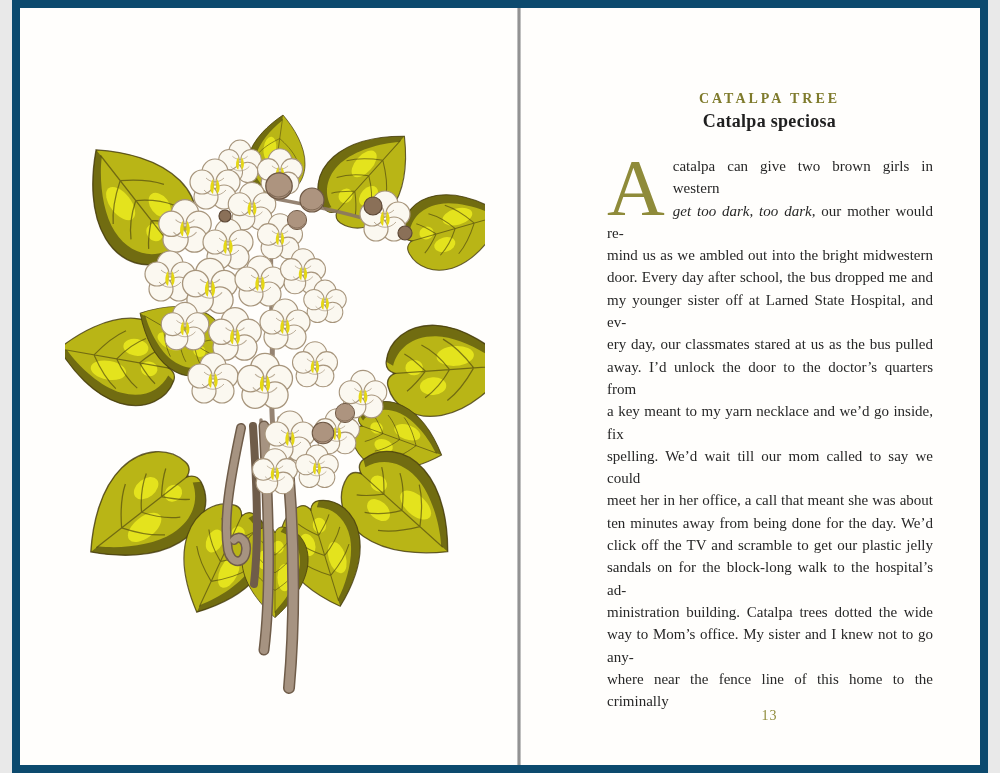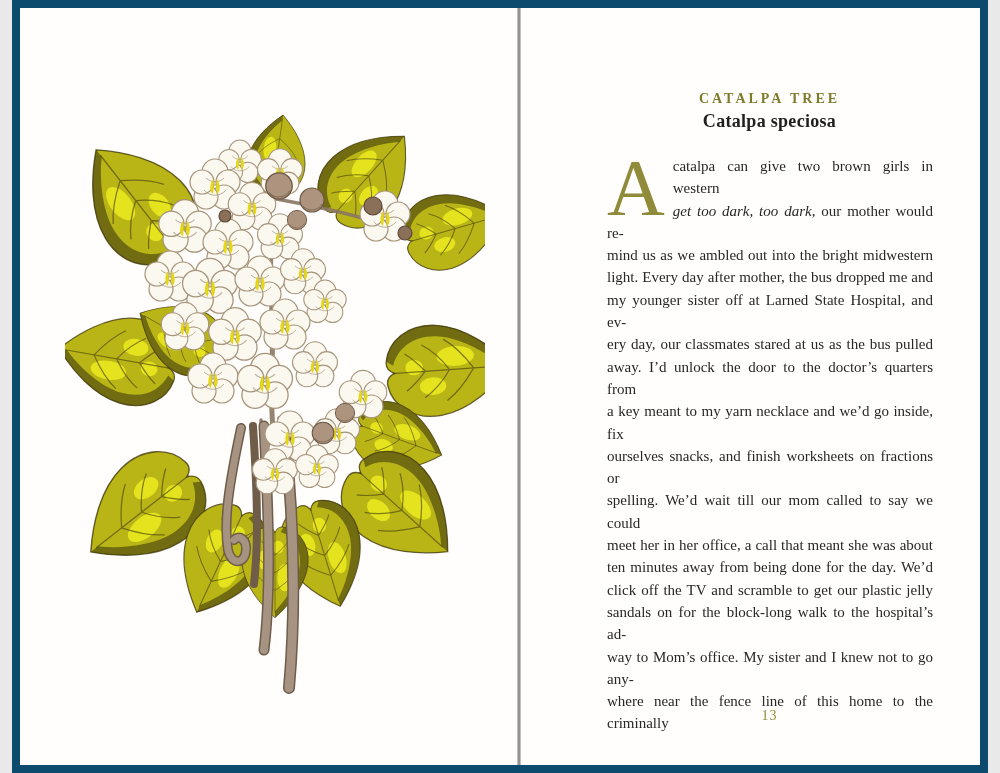--- a/index.html
+++ b/index.html
@@ -193,30 +193,30 @@
   <div class="page page-right">
     <div class="chapter-title">CATALPA TREE</div>
     <div class="chapter-subtitle">Catalpa speciosa</div>
 
     <div class="body-text">
       <span class="drop-cap">A</span>
 
     <div class="body-line"><span>catalpa can give two brown girls in western</span></div>
         <div class="body-line"><span class="it">get too dark, too dark</span><span>, our mother would re-</span></div>
         <div class="body-line"><span>mind us as we ambled out into the bright midwestern</span></div>
-        <div class="body-line"><span>light. Every day after mother, the bus dropped me and</span></div>
+        <div class="body-line"><span>door. Every day after school, the bus dropped me and</span></div>
         <div class="body-line"><span>my younger sister off at Larned State Hospital, and ev-</span></div>
         <div class="body-line"><span>ery day, our classmates stared at us as the bus pulled</span></div>
         <div class="body-line"><span>away. I’d unlock the door to the doctor’s quarters from</span></div>
         <div class="body-line"><span>a key meant to my yarn necklace and we’d go inside, fix</span></div>
-        <div class="body-line"><span>ourselves snacks, and finish worksheets on fractions or</span></div>
         <div class="body-line"><span>spelling. We’d wait till our mom called to say we could</span></div>
         <div class="body-line"><span>meet her in her office, a call that meant she was about</span></div>
         <div class="body-line"><span>ten minutes away from being done for the day. We’d</span></div>
         <div class="body-line"><span>click off the TV and scramble to get our plastic jelly</span></div>
         <div class="body-line"><span>sandals on for the block-long walk to the hospital’s ad-</span></div>
+        <div class="body-line"><span>ministration building. Catalpa trees dotted the wide</span></div>
         <div class="body-line"><span>way to Mom’s office. My sister and I knew not to go any-</span></div>
         <div class="body-line"><span>where near the fence line of this home to the criminally</span></div>
       </div>
 
     <div class="page-number">13</div>
   </div>
 </div>
 
 </body></html>

